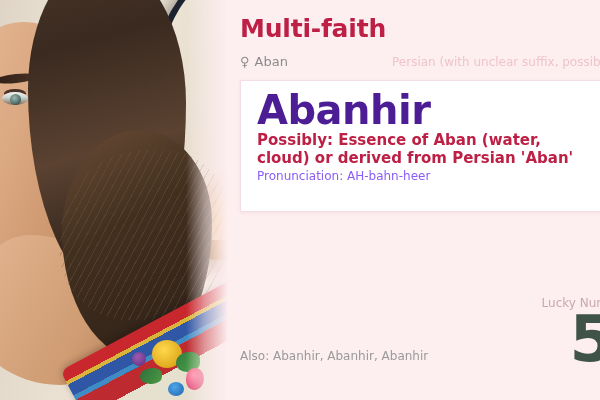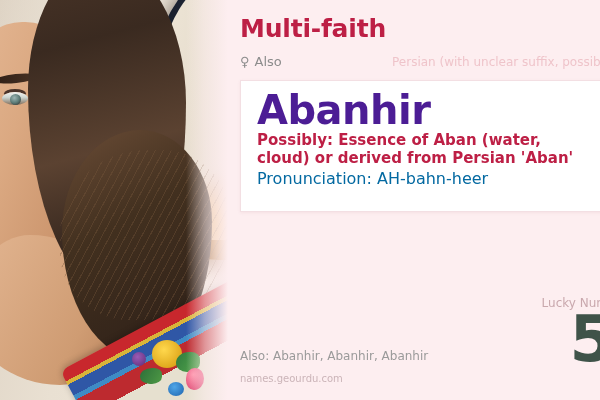--- a/index.html
+++ b/index.html
@@ -187,21 +187,21 @@
   }
   .name-meaning {
     position:absolute; left:16px; top:50px;
     width:380px;
     font-size:15px; font-weight:bold;
     color:#bd1f45; line-height:1.22;
     white-space:pre-line;
   }
   .name-pron {
     position:absolute; left:16px; top:88px;
-    font-size:16px; color:#0369a1;
+    font-size:12px; color:#8b5cf6;
     white-space:nowrap;
   }
 
   
   .lucky-wrap {
     position:absolute; right:-12px; top:296px;
     width:140px; text-align:right;
   }
   .lucky-label {
     font-size:12px; color:#c9a8ad;
@@ -254,34 +254,33 @@
     <div class="photo-fade"></div>
   </div>
 
   <div class="content">
 
     <div class="faith-title">Multi-faith</div>
 
     <div class="meta-row">
       <div class="gender">
         <span class="venus-icon">♀</span>
-        <span>Also</span>
+        <span>Aban</span>
       </div>
       <div class="origin">Persian (with unclear suffix, possibly re</div>
     </div>
 
     <div class="name-card">
       <div class="name-main">Abanhir</div>
       <div class="name-meaning">Possibly: Essence of Aban (water,
 cloud) or derived from Persian 'Aban'</div>
       <div class="name-pron">Pronunciation: AH-bahn-heer</div>
     </div>
 
     <div class="lucky-wrap">
       <div class="lucky-label">Lucky Num</div>
       <div class="lucky-value">5</div>
     </div>
 
     <div class="also-line">Also: Abanhir, Abanhir, Abanhir</div>
 
-    <div class="site-line">names.geourdu.com</div>
   </div>
 </div>
 
 </body></html>

